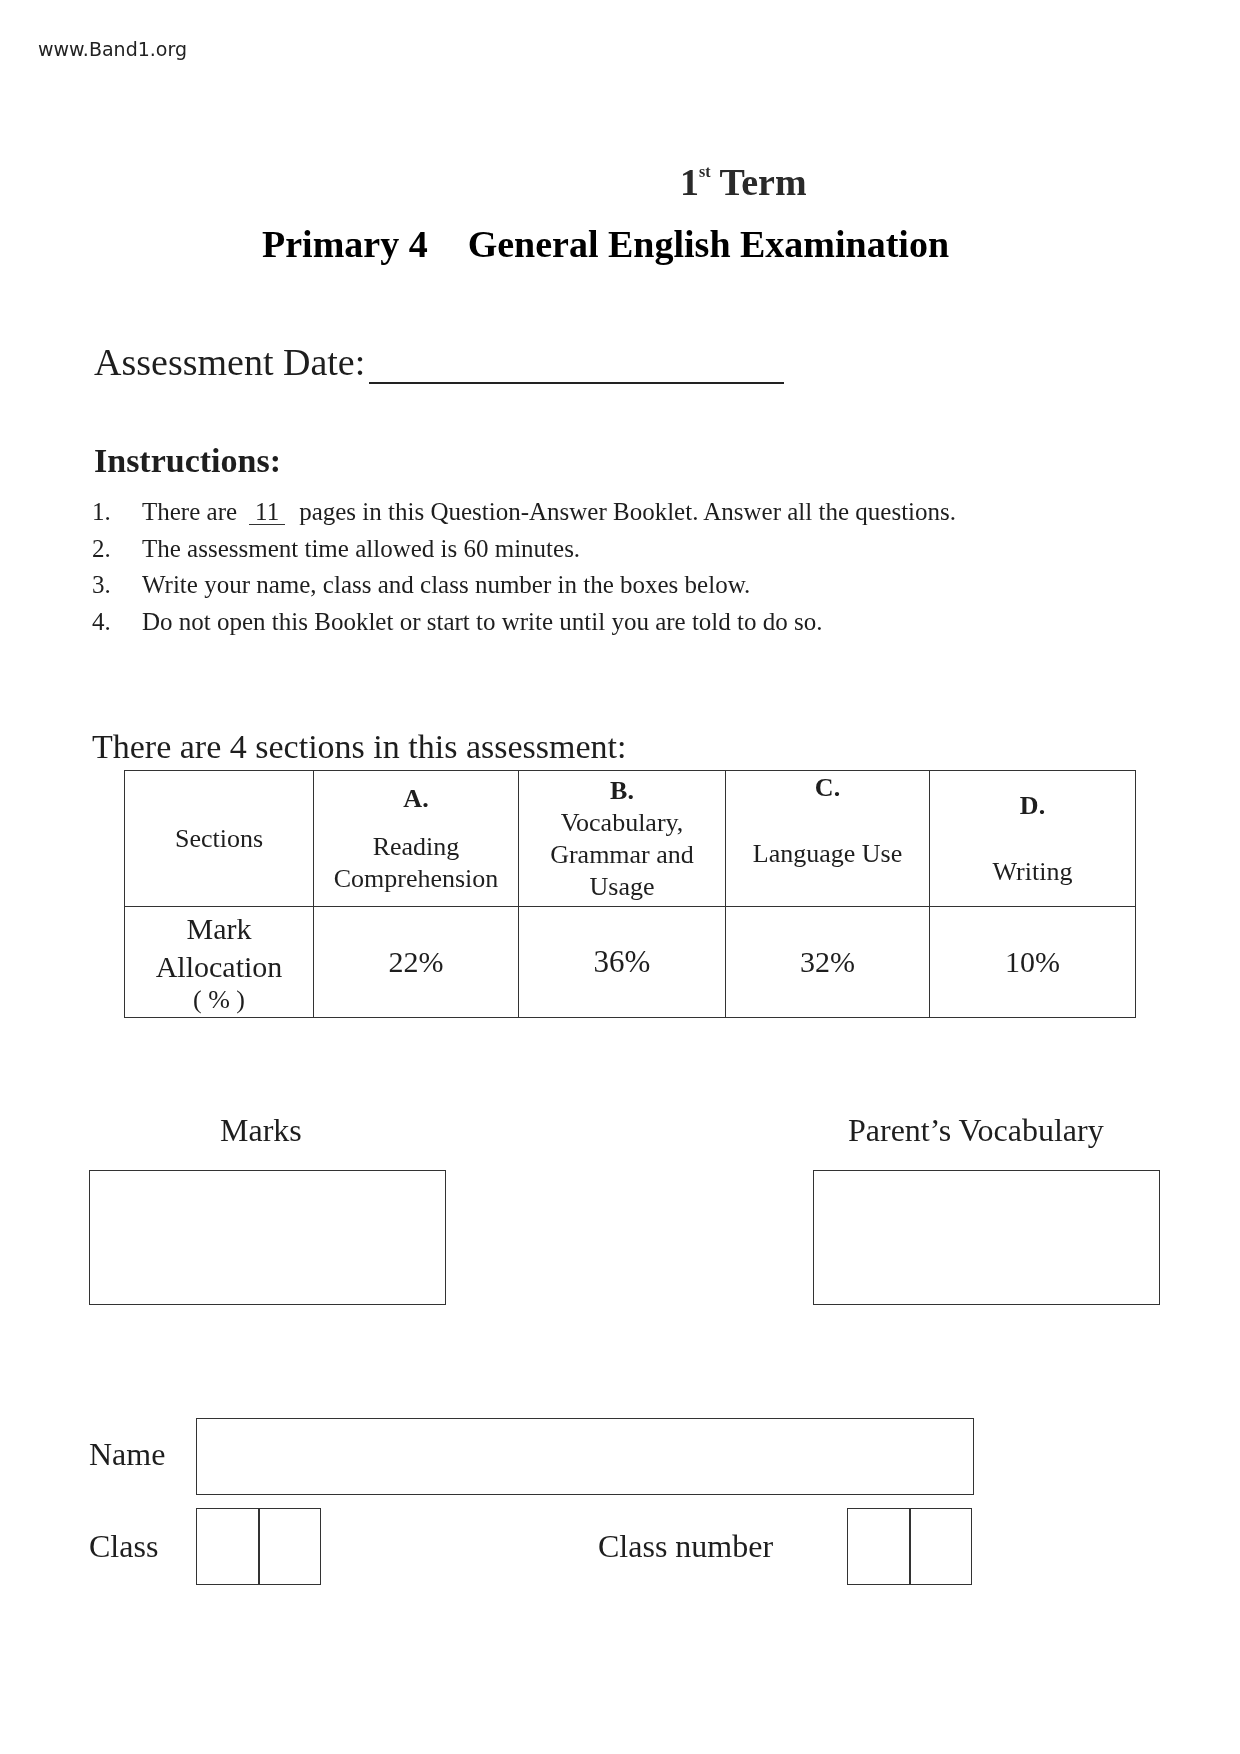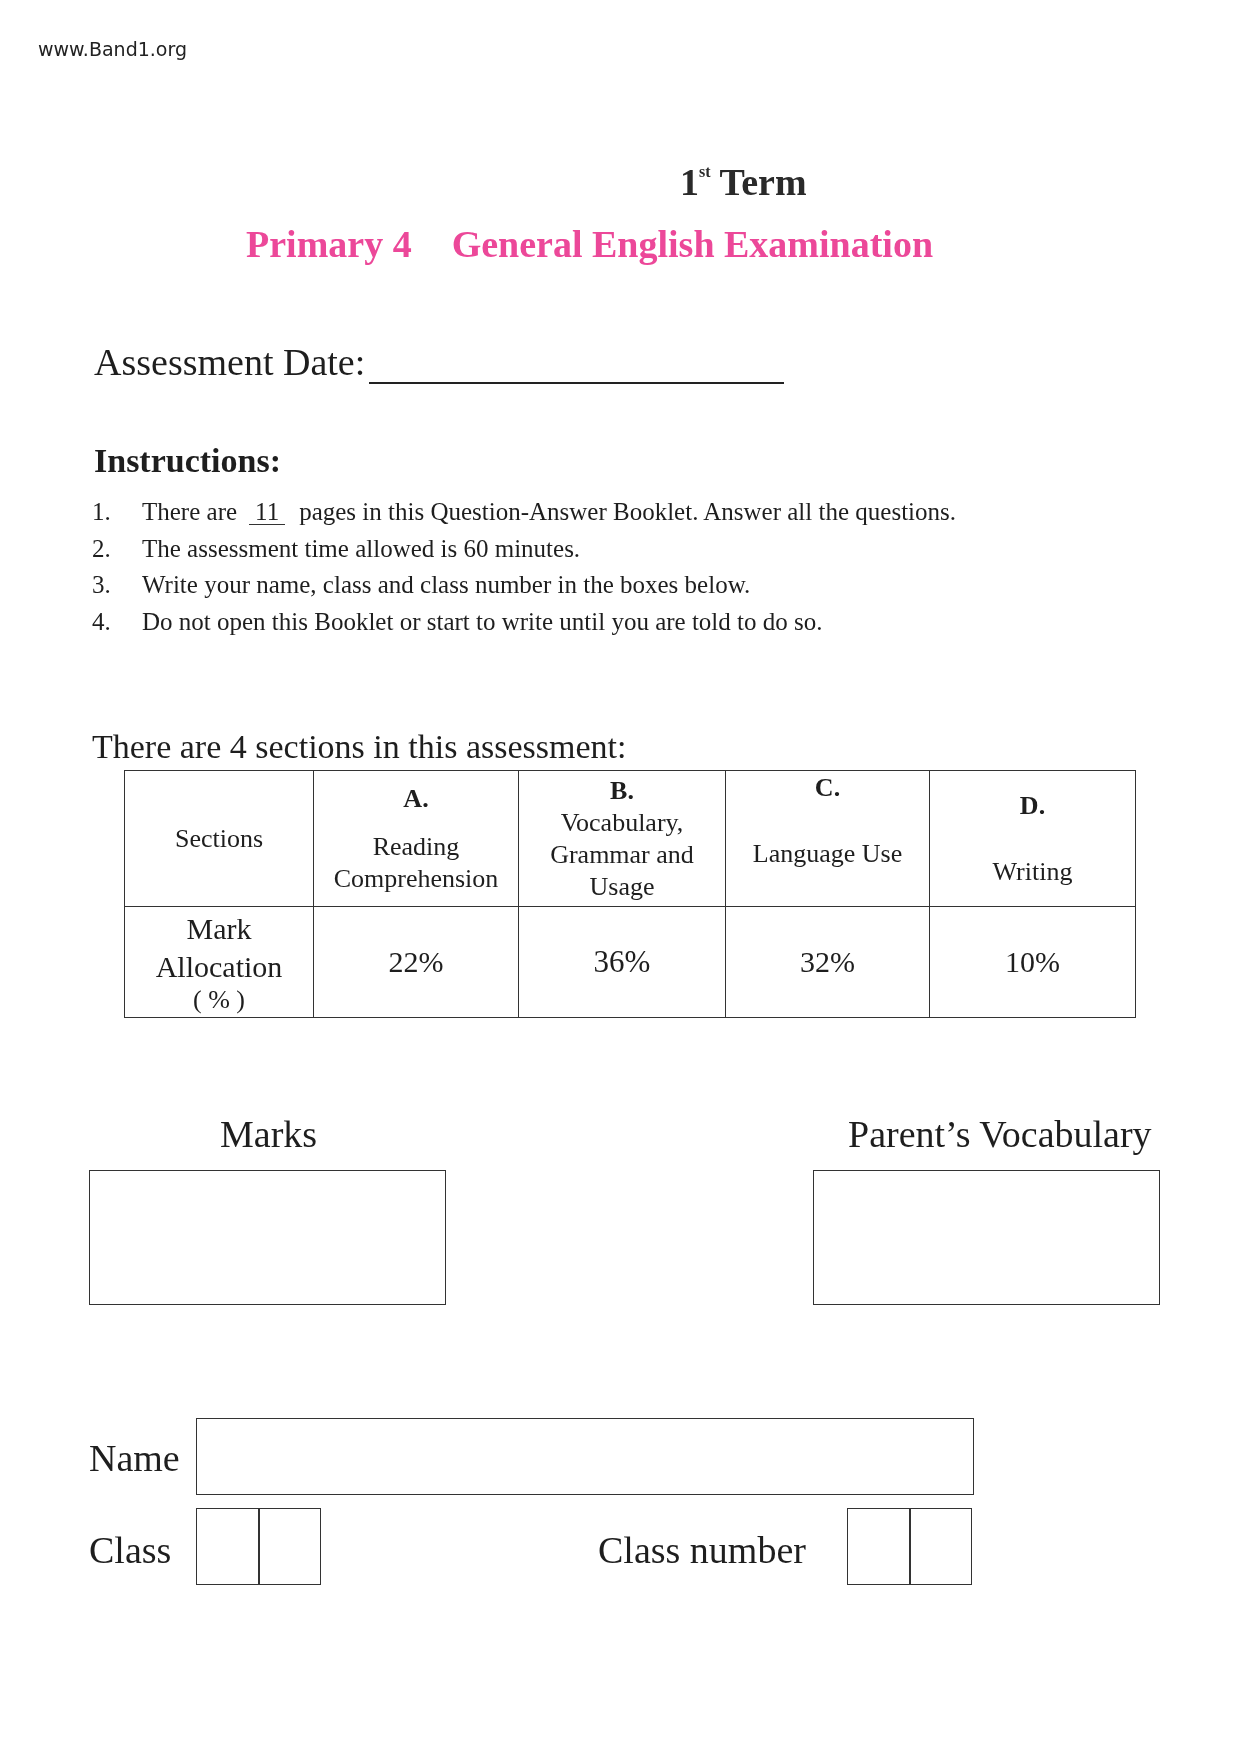--- a/index.html
+++ b/index.html
@@ -1,37 +1,37 @@
 <!DOCTYPE html>
 <html><head>
 <meta charset="utf-8">
 <style>
   html, body { margin: 0; padding: 0; background: #ffffff; }
   body { width: 1240px; height: 1754px; position: relative; overflow: hidden; color: #1e1e1e; font-family: "Liberation Serif", serif; }
   .abs { position: absolute; }
   .watermark { left: 38px; top: 38px; font-family: "DejaVu Sans", sans-serif; font-size: 19px; color: #222; }
   .term { left: 680px; top: 160px; font-size: 38px; font-weight: bold; color: #2a2a2a; }
   .term sup { font-size: 16px; position: relative; top: -4px; }
-  .title { left: 246px; top: 222px; font-size: 38px; font-weight: bold; color: #ec4899; white-space: nowrap; }
+  .title { left: 262px; top: 222px; font-size: 38px; font-weight: bold; color: #000000; white-space: nowrap; }
   .title .gap { display: inline-block; width: 40px; }
   .date-row { left: 94px; top: 340px; font-size: 38px; display: flex; align-items: flex-end; }
   .date-line { display: inline-block; width: 415px; border-bottom: 2px solid #222; height: 36px; margin-left: 4px; }
   .instr-head { left: 94px; top: 442px; font-size: 34px; font-weight: bold; }
   .instr-list { left: 92px; top: 498px; font-size: 25px; margin: 0; padding: 0; list-style: none; }
   .instr-list li { height: 36.5px; display: flex; }
   .instr-list .num { width: 50px; }
   .blank { display: inline-block; border-bottom: 1.5px solid #333; padding: 0 6px; margin: 0 14px 0 12px; line-height: 24px; }
   .sections-head { left: 92px; top: 728px; font-size: 34px; }
   table.sec { position: absolute; left: 124px; top: 770px; border-collapse: collapse; font-size: 26px; text-align: center; }
   table.sec td { border: 1.5px solid #333; padding: 0; vertical-align: middle; line-height: 32px; }
   table.sec tr.hdr td { height: 135px; }
   table.sec tr.mark td { height: 110px; }
   .letter { font-weight: bold; display: block; }
   .box { border: 1.5px solid #333; }
-  .lbl { font-size: 38px; }
+  .lbl { font-size: 32px; }
 </style>
 </head>
 <body>
 
 <div class="abs watermark">www.Band1.org</div>
 
 <div class="abs term"><span>1</span><sup>st</sup> <span>Term</span></div>
 
 <div class="abs title"><span>Primary 4</span><span class="gap"></span><span>General English Examination</span></div>
 

